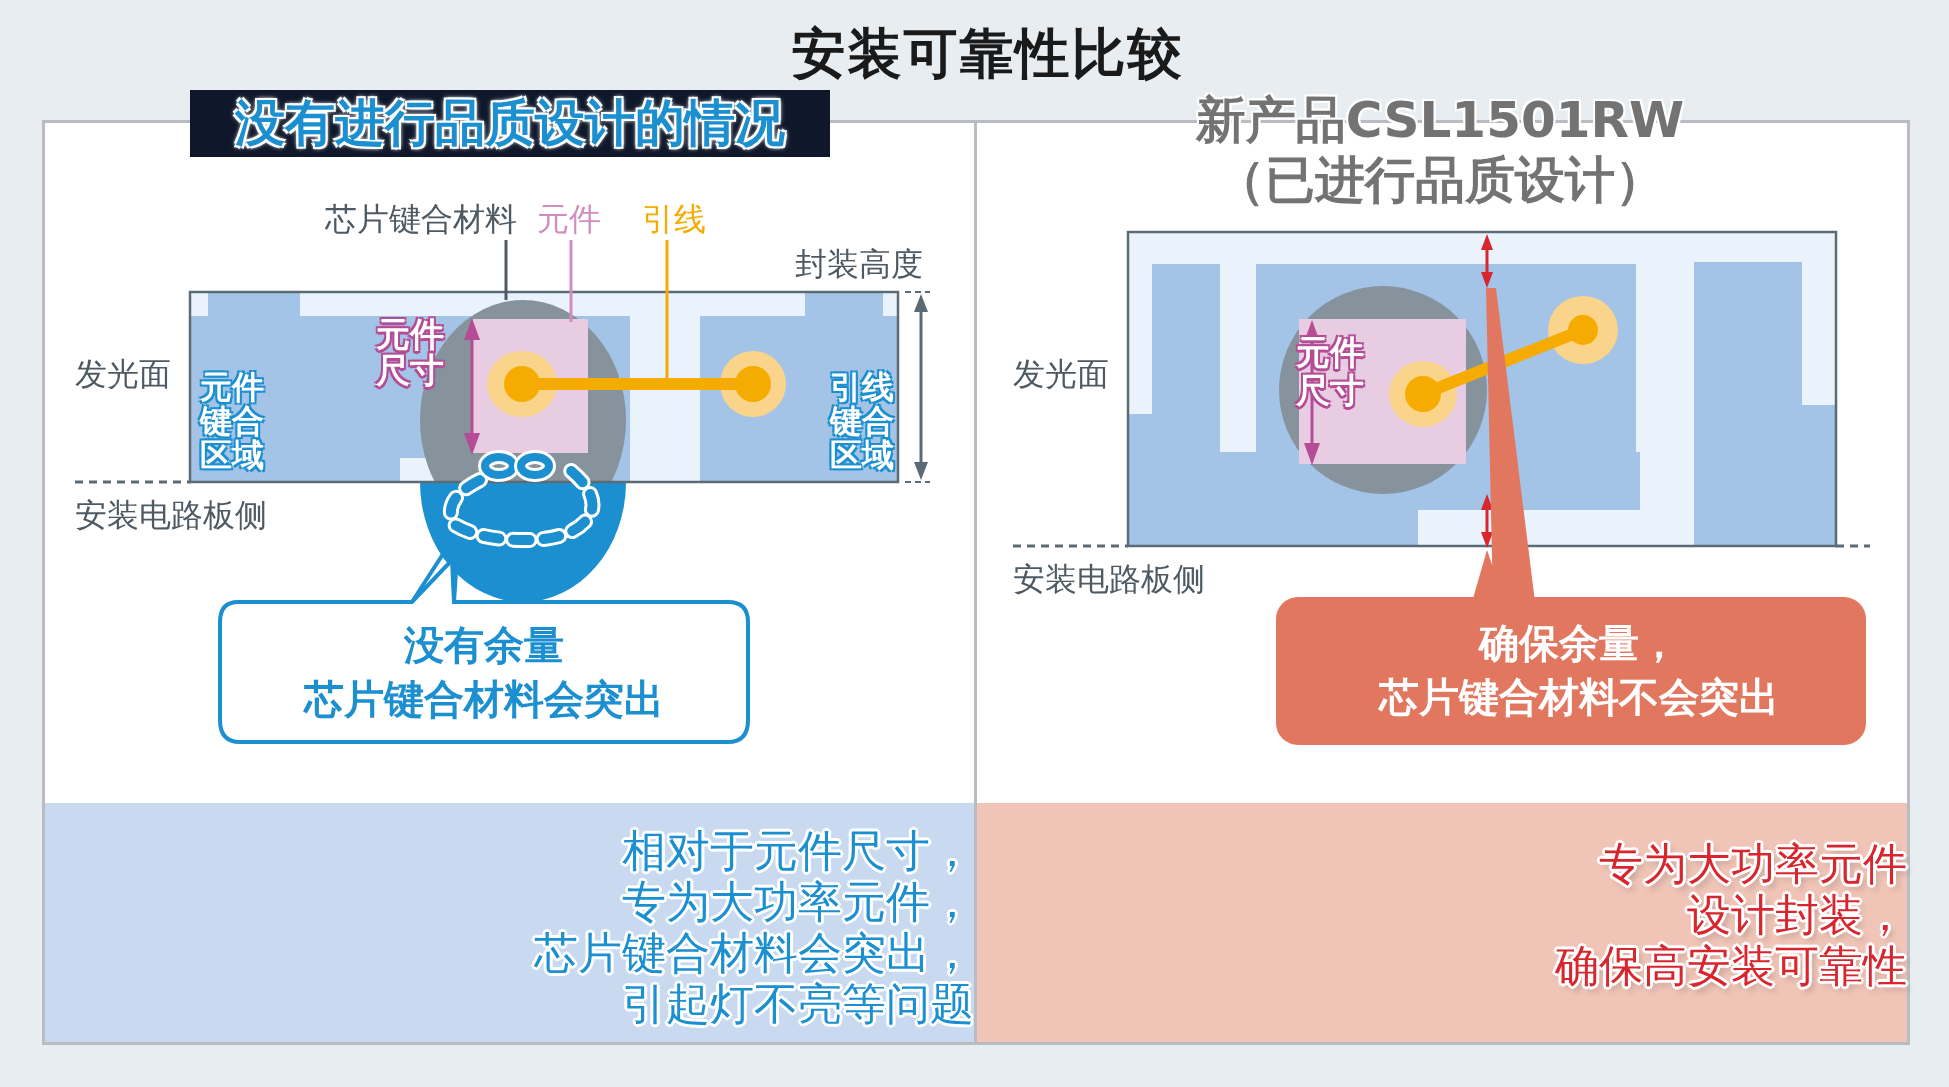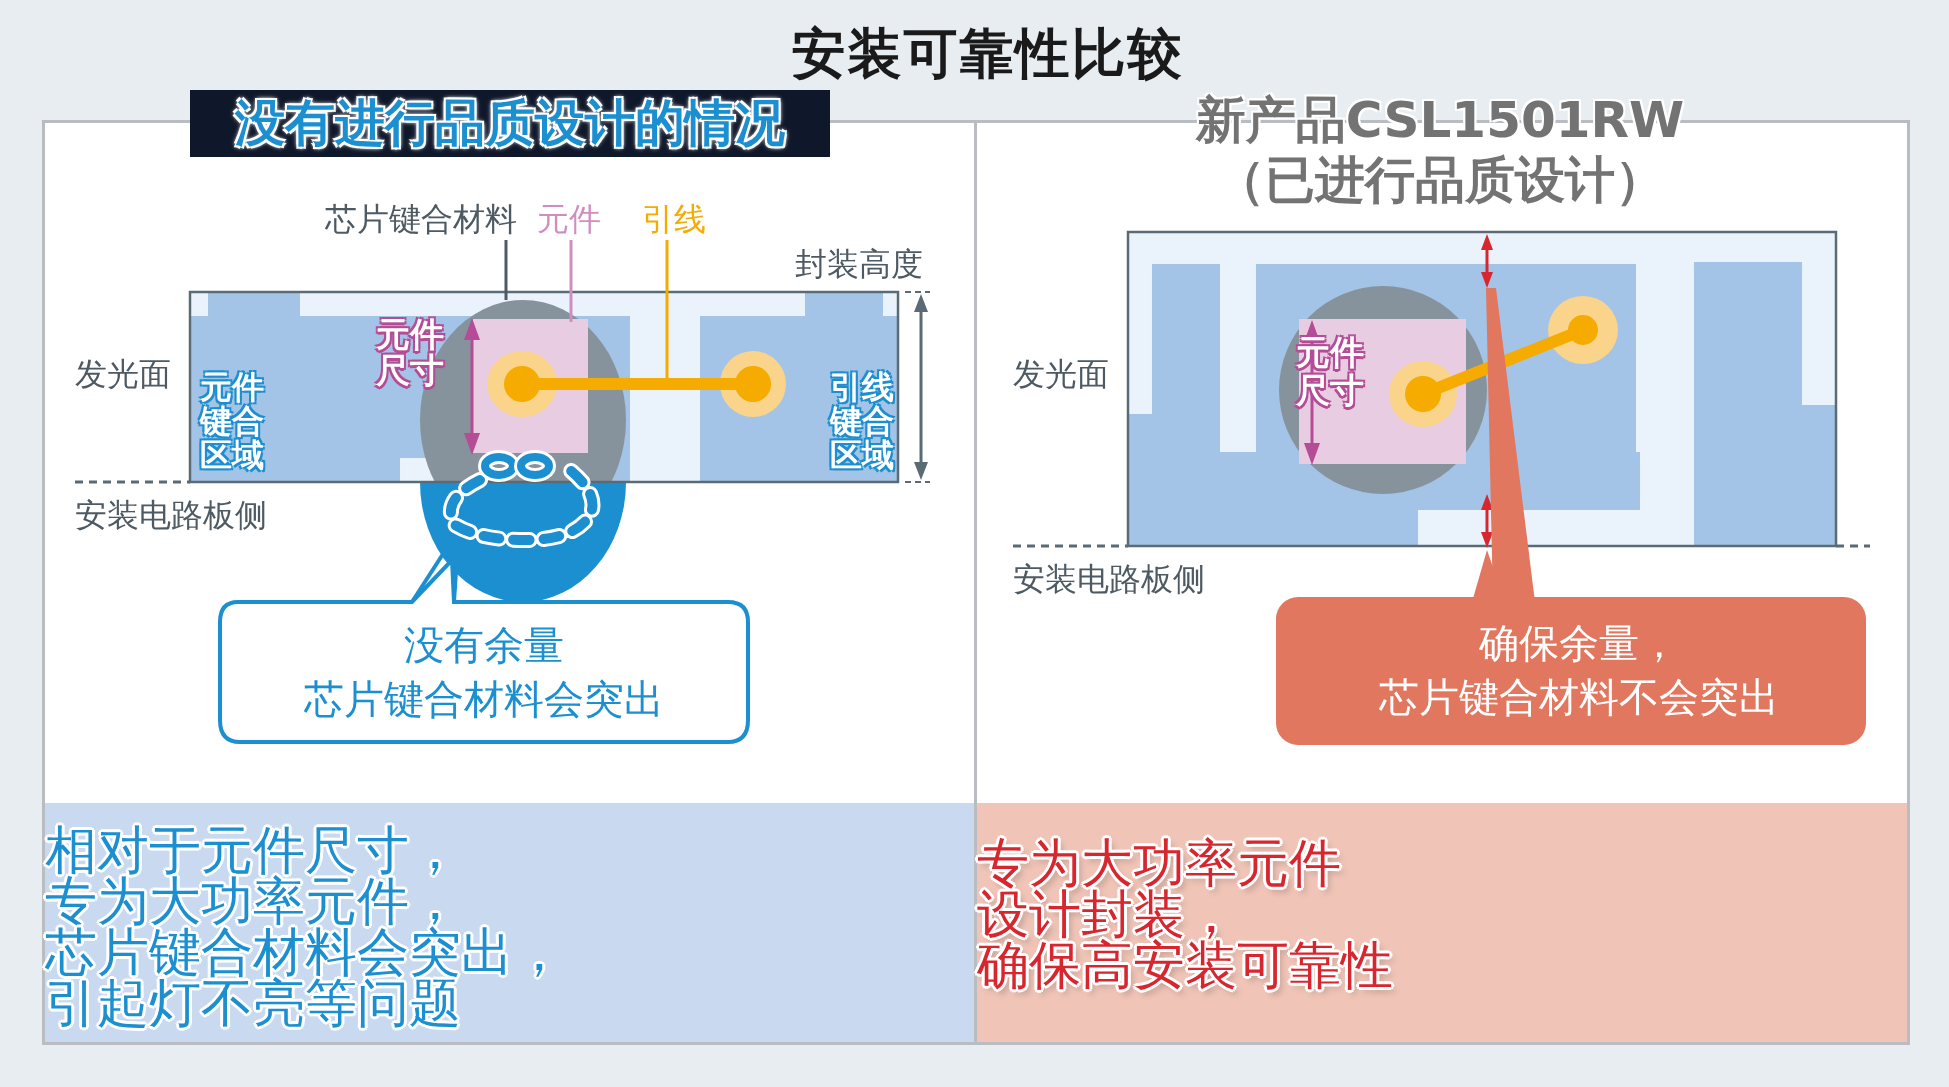--- a/index.html
+++ b/index.html
@@ -13,27 +13,27 @@
   .panel-left { left:42px; top:120px; width:935px; height:925px; }
   .panel-right { left:974px; top:120px; width:936px; height:925px; }
   .bottom-left { left:45px; top:803px; width:929px; height:239px; background:#c9daf0; }
   .bottom-right { left:977px; top:803px; width:930px; height:239px; background:#f0c5b7; }
   .heading-left { left:190px; top:90px; width:640px; text-align:center; font-size:50px; font-weight:bold; color:#1b8fd0;
     text-shadow: 0 0 4px #fff, 0 0 4px #fff, 0 0 6px #fff, 2px 2px 0 #fff, -2px -2px 0 #fff, 2px -2px 0 #fff, -2px 2px 0 #fff; background:#0f172a; }
   .heading-right { left:1190px; top:90px; width:500px; text-align:center; font-size:50px; font-weight:bold; color:#737373; line-height:60px;
     text-shadow: 2px 2px 0 #fff, -2px -2px 0 #fff, 2px -2px 0 #fff, -2px 2px 0 #fff; }
   .heading-right span { display:block; }
   .label { font-size:32px; color:#4e5a63; white-space:nowrap; }
-  .summary { text-align:left; font-size:52px; line-height:51px; }
+  .summary { text-align:right; font-size:44px; line-height:51px; }
   .summary-left { left:45px; top:825px; width:929px; color:#1b8fd0;
     text-shadow: 3px 0 0 #fff, -3px 0 0 #fff, 0 3px 0 #fff, 0 -3px 0 #fff, 2px 2px 0 #fff, -2px -2px 0 #fff, 2px -2px 0 #fff, -2px 2px 0 #fff; }
   .summary-right { left:977px; top:838px; width:930px; color:#d8262e;
     text-shadow: 3px 0 0 #fff, -3px 0 0 #fff, 0 3px 0 #fff, 0 -3px 0 #fff, 2px 2px 0 #fff, -2px -2px 0 #fff, 2px -2px 0 #fff, -2px 2px 0 #fff, 4px 5px 6px rgba(0,0,0,0.25); }
   .summary div { display:block; }
-  .callout-text { text-align:center; font-size:40px; line-height:54px; }
+  .callout-text { text-align:center; font-size:40px; line-height:54px;font-weight:bold; }
 </style>
 </head>
 <body>
 
 <div class="abs title">安装可靠性比较</div>
 
 <div class="abs panel panel-left"></div>
 <div class="abs bottom-left"></div>
 <div class="abs heading-left">没有进行品质设计的情况</div>
 

